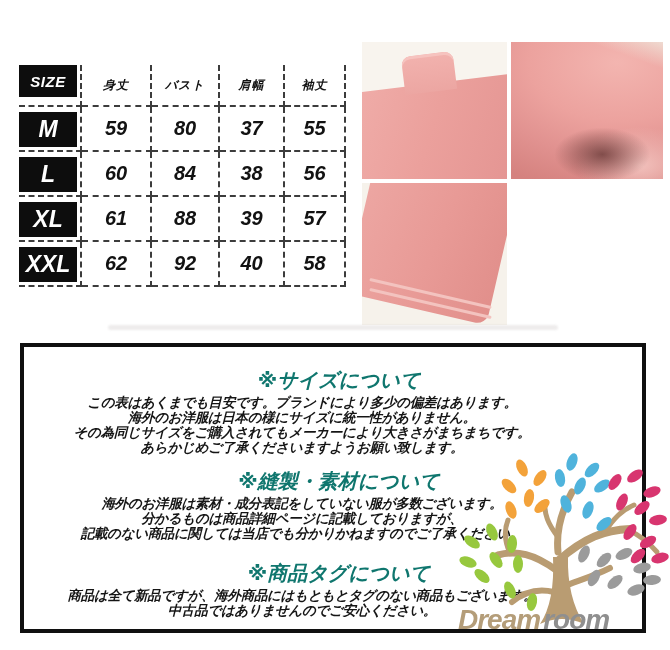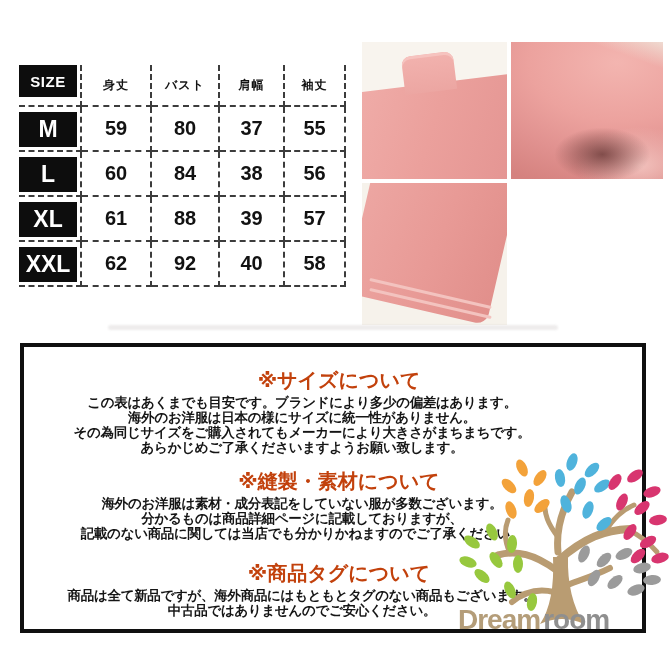--- a/index.html
+++ b/index.html
@@ -1,18 +1,18 @@
 <!DOCTYPE html>
 <html><head>
 <meta charset="utf-8">
 <style>
   * { margin:0; padding:0; box-sizing:border-box; }
   html,body { width:670px; height:650px; background:#ffffff; }
   body { font-family:"Liberation Sans","DejaVu Sans",sans-serif; position:relative; overflow:hidden; }
-  #screen { position:absolute; inset:0; width:644px; height:650px; background:#fff; }
+  #screen { position:absolute; inset:0; width:644px; height:650px; background:#fff;font-style:italic; }
 
   
   .size-table{
     position:absolute; left:19px; top:65px;
     display:grid;
     grid-template-columns:63px 70px 68px 65px 61px;
     grid-template-rows:42px 45px 45px 45px 45px;
   }
   .size-table .cell{
     border-right:2px dashed #3c3c3c;
@@ -86,21 +86,21 @@
 
   
   .notice-box{
     position:absolute; left:20px; top:343px; width:626px; height:290px;
     border:4px solid #101010; background:#fff; z-index:1;
   }
   .notice-section{ position:absolute; left:0; width:100%; }
   .sec-1{ top:22px; } .sec-2{ top:123px; } .sec-3{ top:215px; }
   .notice-heading{
     width:100%; text-align:center; padding-left:12px;
-    color:#c2410c; font-weight:bold; font-size:20px; line-height:22px;
+    color:#0f766e; font-weight:bold; font-size:20px; line-height:22px;
     white-space:nowrap;
   }
   .notice-body{ width:556px; margin-top:4px; }
   .notice-line{
     text-align:center; white-space:nowrap;
     color:#151515; font-weight:bold; font-size:13.5px; line-height:15px;
     letter-spacing:-0.3px;
   }
 
   

